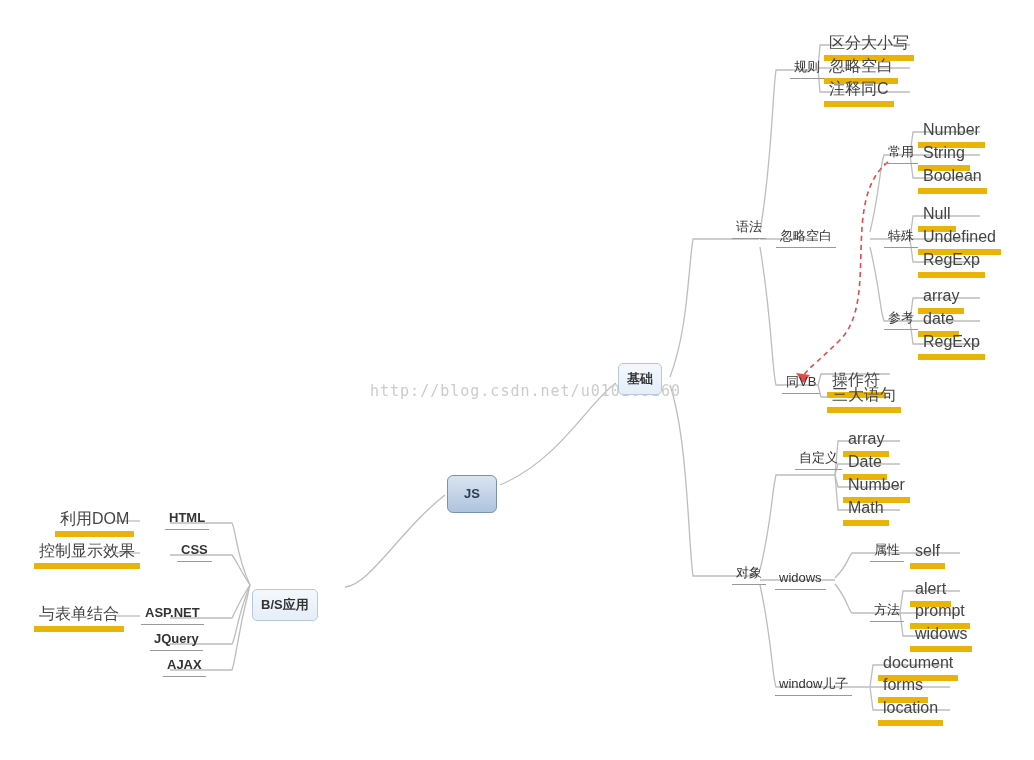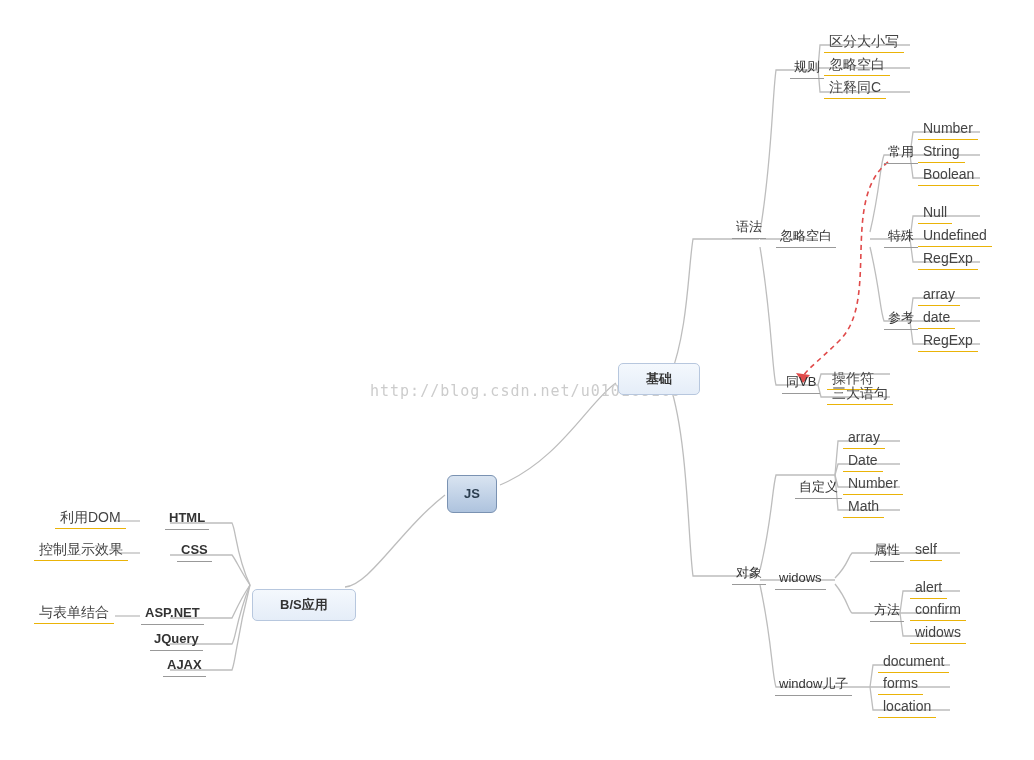--- a/index.html
+++ b/index.html
@@ -1,22 +1,22 @@
 <!DOCTYPE html>
 <html><head>
 <meta charset="utf-8">
 <style>
 html,body{margin:0;padding:0;width:1034px;height:760px;background:#fff;font-family:"Microsoft YaHei",Arial,sans-serif;font-size:13px;color:#333;overflow:hidden}
 .canvas{position:relative;width:1034px;height:760px}
 .node{position:absolute;white-space:nowrap;line-height:1.5}
 .root{background:linear-gradient(#d9e4f1,#aec3de);border:1px solid #7a92b2;border-radius:6px;padding:8px 16px;font-weight:bold;color:#2c3e50}
-.topic{background:linear-gradient(#f4f8fd,#e5edf8);border:1px solid #b7c7de;border-radius:5px;padding:5px 27px;font-weight:bold;color:#333}
+.topic{background:linear-gradient(#f4f8fd,#e5edf8);border:1px solid #b7c7de;border-radius:5px;padding:5px 8px;font-weight:bold;color:#333}
 .sub{border-bottom:1px solid #999;padding:1px 4px 1px 4px;color:#333}
 .sub.bold{font-weight:bold}
-.leaf{border-bottom:1px solid #eab308;padding:0 5px;font-size:14px;color:#444}
+.leaf{border-bottom:6px solid #eab308;padding:0 5px;font-size:16px;color:#444}
 .watermark{position:absolute;color:#ccc;font-size:15px;font-family:monospace;letter-spacing:1px}
 svg.lines{position:absolute;left:0;top:0;width:1034px;height:760px;pointer-events:none}
 svg.lines path{stroke:#bdbdbd;stroke-width:1.3;fill:none}
 svg.lines path.arrow{stroke:#e04a4a;stroke-width:1.6;stroke-dasharray:5 4;fill:none}
 svg.lines path.arrowhead{fill:#e04a4a;stroke:none}
 </style>
 </head>
 <body>
 
 <div class="canvas">
@@ -130,32 +130,32 @@
 
 <div class="node sub" style="left:884px;top:307px">参考</div>
 <div class="node leaf" style="left:918px;top:284px">array</div>
 <div class="node leaf" style="left:918px;top:307px">date</div>
 <div class="node leaf" style="left:918px;top:330px">RegExp</div>
 
 <div class="node sub" style="left:782px;top:371px">同VB</div>
 <div class="node leaf" style="left:827px;top:368px">操作符</div>
 <div class="node leaf" style="left:827px;top:383px">三大语句</div>
 
-<div class="node sub" style="left:795px;top:476px">自定义</div>
+<div class="node sub" style="left:795px;top:447px">自定义</div>
 <div class="node leaf" style="left:843px;top:427px">array</div>
 <div class="node leaf" style="left:843px;top:450px">Date</div>
 <div class="node leaf" style="left:843px;top:473px">Number</div>
 <div class="node leaf" style="left:843px;top:496px">Math</div>
 
 <div class="node sub" style="left:775px;top:567px">widows</div>
 <div class="node sub" style="left:870px;top:539px">属性</div>
 <div class="node leaf" style="left:910px;top:539px">self</div>
 <div class="node sub" style="left:870px;top:599px">方法</div>
 <div class="node leaf" style="left:910px;top:577px">alert</div>
-<div class="node leaf" style="left:910px;top:599px">confirm</div>
+<div class="node leaf" style="left:910px;top:599px">prompt</div>
 <div class="node leaf" style="left:910px;top:622px">widows</div>
 
 <div class="node sub" style="left:775px;top:673px">window儿子</div>
 <div class="node leaf" style="left:878px;top:651px">document</div>
 <div class="node leaf" style="left:878px;top:673px">forms</div>
 <div class="node leaf" style="left:878px;top:696px">location</div>
 
 <div class="node sub bold" style="left:165px;top:507px">HTML</div>
 <div class="node sub bold" style="left:177px;top:539px">CSS</div>
 <div class="node sub bold" style="left:141px;top:602px">ASP.NET</div>

